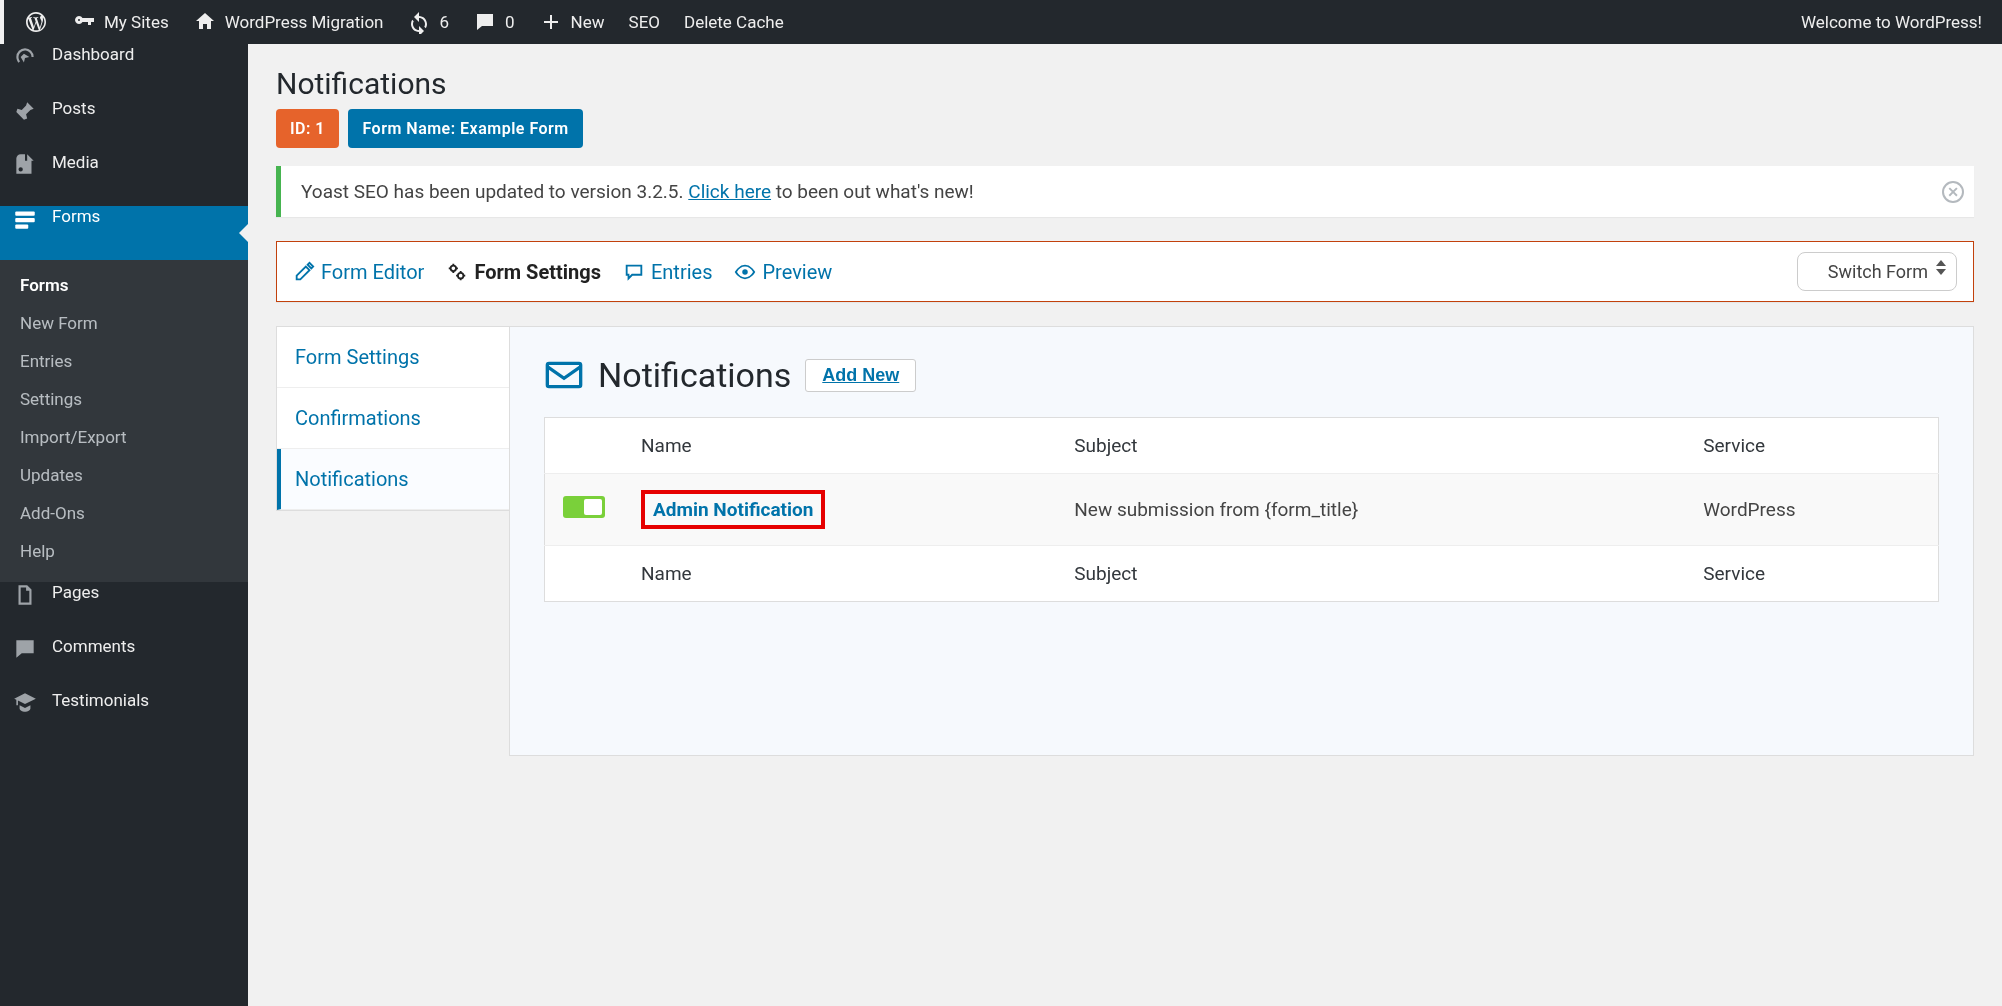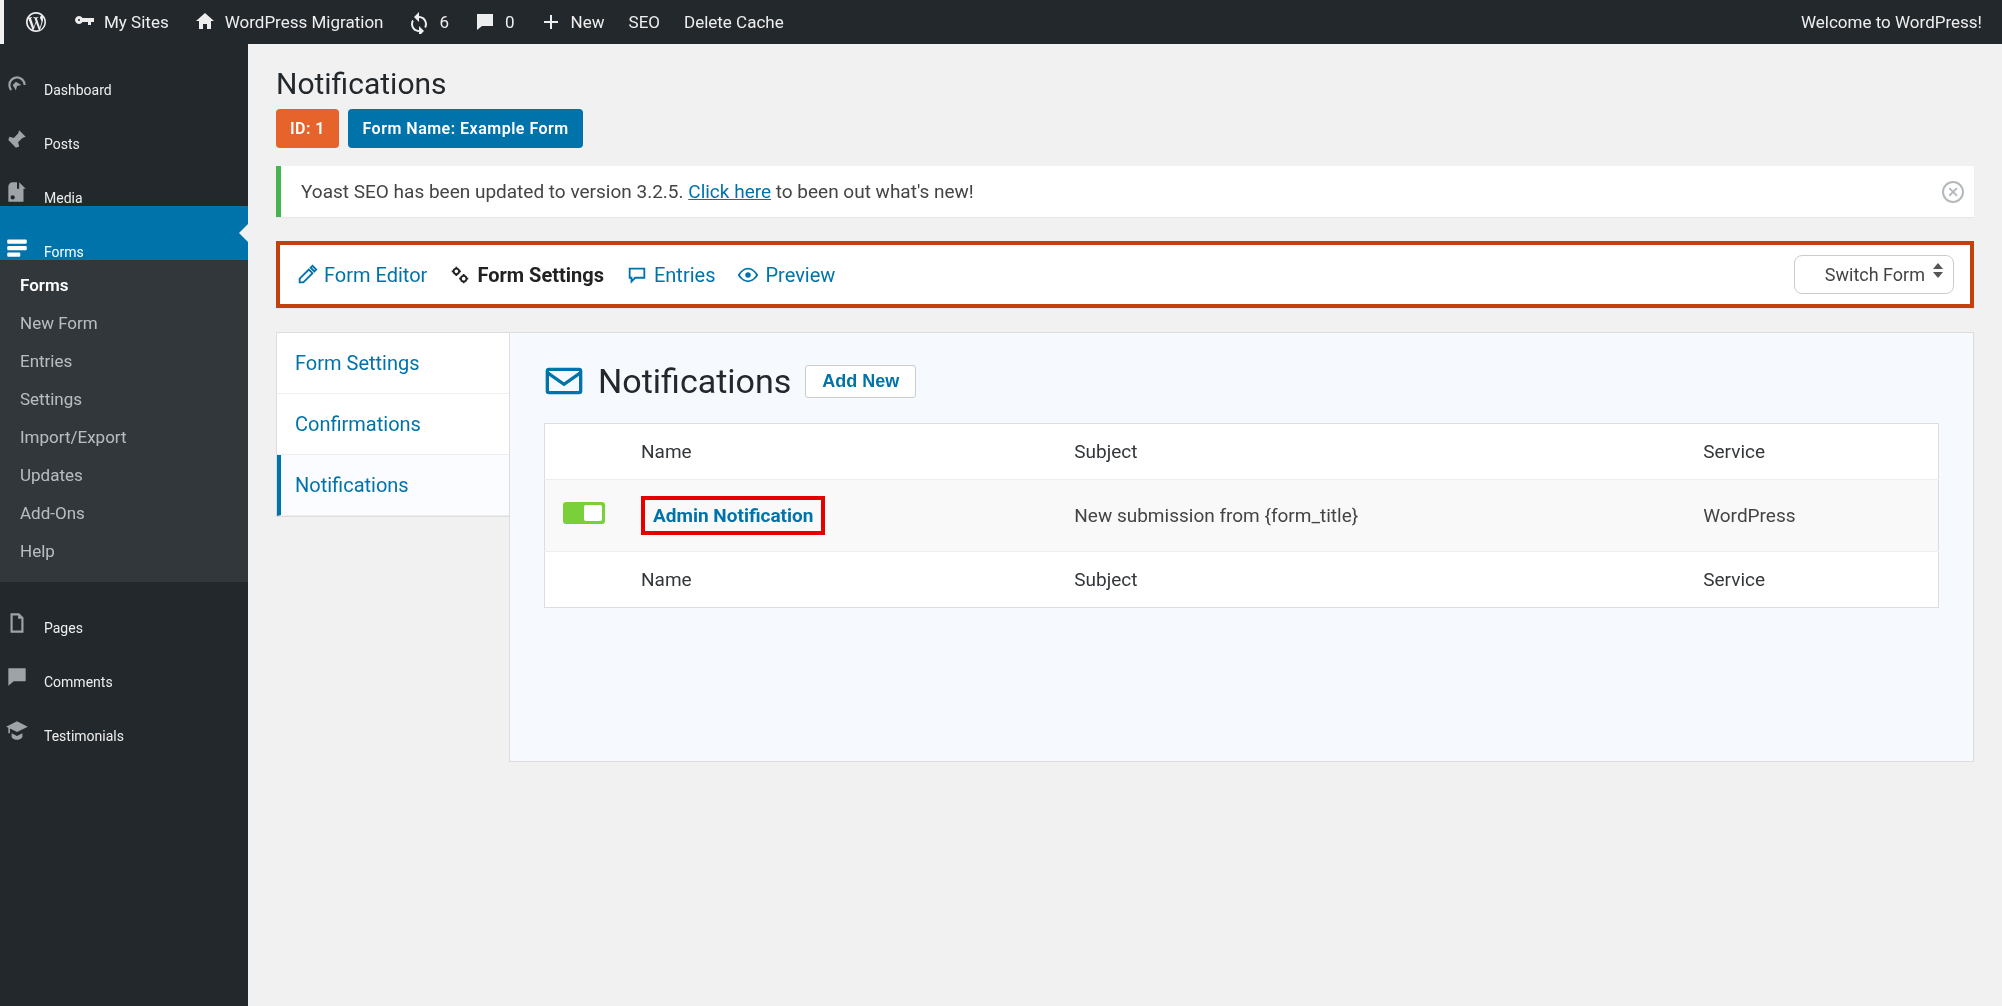--- a/index.html
+++ b/index.html
@@ -6,21 +6,21 @@
 body { font-family: -apple-system, BlinkMacSystemFont, "Segoe UI", Roboto, Oxygen-Sans, Ubuntu, Cantarell, "Helvetica Neue", sans-serif; background: #f1f1f1; font-size: 14px; color: #444; overflow: hidden; }
 
 
 #adminbar { position: fixed; top: 0; left: 4px; right: 0; height: 44px; background: #23282d; color: #eee; display: flex; align-items: center; padding: 0 8px; z-index: 1000; }
 #adminbar .ab-item { display: inline-flex; align-items: center; padding: 0 12px; height: 44px; color: #eee; cursor: pointer; font-size: 17px; gap: 8px; }
 #adminbar .ab-right { margin-left: auto; }
 #adminbar svg { width: 24px; height: 24px; fill: currentColor; }
 
 
 #adminmenu { position: fixed; top: 44px; bottom: 0; left: 0; width: 248px; background: #23282d; color: #eee; overflow-y: auto; }
-#adminmenu .menu-top { display: flex; align-items: flex-end; height: 54px; padding: 0 4px; color: #eee; cursor: pointer; font-size: 14px; gap: 14px; position: relative; }
+#adminmenu .menu-top { display: flex; align-items: flex-start; height: 54px; padding: 0 12px; color: #eee; cursor: pointer; font-size: 17px; gap: 14px; position: relative; }
 #adminmenu .menu-top svg { width: 26px; height: 26px; fill: rgba(240,245,250,.6); }
 #adminmenu .menu-top.current { background: #0073aa; color: #fff; }
 #adminmenu .menu-top.current svg { fill: #fff; }
 #adminmenu .menu-top.current::after { content: ""; position: absolute; right: -1px; top: 50%; margin-top: -10px; border: 10px solid transparent; border-right-color: #f1f1f1; }
 #adminmenu .submenu { background: #32373c; padding: 6px 0 12px; }
 #adminmenu .submenu a { display: block; padding: 9px 16px 9px 20px; color: rgba(240,245,250,.7); font-size: 17px; cursor: pointer; }
 #adminmenu .submenu a.current { color: #fff; font-weight: 600; }
 
 
 #wpbody { margin-left: 248px; padding-top: 44px; }
@@ -29,37 +29,37 @@
 .badges { margin-bottom: 18px; }
 .badge { display: inline-block; padding: 10px 14px; border-radius: 4px; font-size: 16px; font-weight: 600; letter-spacing: .5px; color: #fff; }
 .badge-id { background: #e6632b; }
 .badge-name { background: #0073aa; margin-left: 6px; }
 
 .notice { background: #fff; border-left: 5px solid #46b450; box-shadow: 0 1px 1px rgba(0,0,0,.04); padding: 14px 20px; font-size: 19px; color: #444; display: flex; align-items: center; position: relative; margin-bottom: 24px; }
 .notice a { color: #0073aa; text-decoration: underline; }
 .notice .dismiss { position: absolute; right: 10px; top: 50%; transform: translateY(-50%); width: 22px; height: 22px; border-radius: 50%; border: 2px solid #b4b9be; color: #b4b9be; display: flex; align-items: center; justify-content: center; font-weight: bold; cursor: pointer; font-size: 14px; }
 
 
-.gform-nav { background: #fff; border: 4px solid #c2410c; box-shadow: 0 1px 1px rgba(0,0,0,.04); padding: 10px 16px; display: flex; align-items: center; gap: 22px; margin-bottom: 24px; }
+.gform-nav { background: #fff; border: 1px solid #c2410c; box-shadow: 0 1px 1px rgba(0,0,0,.04); padding: 10px 16px; display: flex; align-items: center; gap: 22px; margin-bottom: 24px; }
 .gform-nav .nav-link { color: #0073aa; font-size: 20px; cursor: pointer; display: inline-flex; align-items: center; gap: 6px; }
 .gform-nav .nav-link.active { color: #222; font-weight: 700; }
 .gform-nav .nav-link svg { width: 22px; height: 22px; fill: currentColor; }
 .gform-nav .switch-form { margin-left: auto; border: 1px solid #ccc; border-radius: 8px; padding: 8px 28px 8px 30px; font-size: 18px; background: #fff; cursor: pointer; position: relative; }
 .gform-nav .switch-form::after { content: ""; position: absolute; right: 10px; top: 50%; transform: translateY(-50%); width: 0; height: 0; border-left: 5px solid transparent; border-right: 5px solid transparent; border-top: 6px solid #555; }
 .gform-nav .switch-form::before { content: ""; position: absolute; right: 10px; top: 50%; transform: translateY(-12px); width: 0; height: 0; border-left: 5px solid transparent; border-right: 5px solid transparent; border-bottom: 6px solid #555; }
 
 
 .settings-area { display: flex; gap: 0; align-items: flex-start; }
 .settings-tabs { width: 233px; background: #fff; border: 1px solid #ddd; border-right: none; }
 .settings-tabs a { display: block; padding: 18px 18px; font-size: 20px; color: #0073aa; border-bottom: 1px solid #eee; cursor: pointer; }
 .settings-tabs a.active { border-left: 4px solid #0073aa; padding-left: 14px; background: #fafcff; }
 .settings-content { flex: 1; background: #f6f9fd; border: 1px solid #ddd; padding: 28px 34px; min-height: 430px; }
 .section-title { font-size: 34px; font-weight: 400; color: #23282d; display: flex; align-items: center; gap: 14px; margin-bottom: 22px; }
 .section-title svg { width: 40px; height: 40px; fill: none; stroke: #0073aa; stroke-width: 2; }
-.add-new-btn { border: 1px solid #ccc; background: #fff; color: #0073aa; font-size: 18px; font-weight: 600; padding: 5px 16px; border-radius: 3px; cursor: pointer; }
+.add-new-btn { border: 1px solid #ccc; background: #fff; color: #0073aa; font-size: 18px; font-weight: 600; padding: 5px 16px; border-radius: 3px; cursor: pointer; text-decoration: underline; }
 
 
 table.wp-list { width: 100%; border-collapse: collapse; background: #fff; border: 1px solid #ddd; }
 table.wp-list th, table.wp-list td { text-align: left; padding: 16px 18px; font-size: 19px; border-bottom: 1px solid #eee; }
 table.wp-list .footer-row th { border-top: 1px solid #eee; border-bottom: none; }
 table.wp-list th { font-weight: 400; color: #32373c; }
 table.wp-list tbody tr:nth-child(odd) { background: #f9f9f9; }
 .toggle { width: 42px; height: 22px; background: #7ad03a; border-radius: 3px; position: relative; display: inline-block; cursor: pointer; }
 .toggle::after { content: ""; position: absolute; width: 18px; height: 16px; background: #fff; border-radius: 2px; top: 3px; right: 3px; }
 .col-toggle { width: 70px; }

